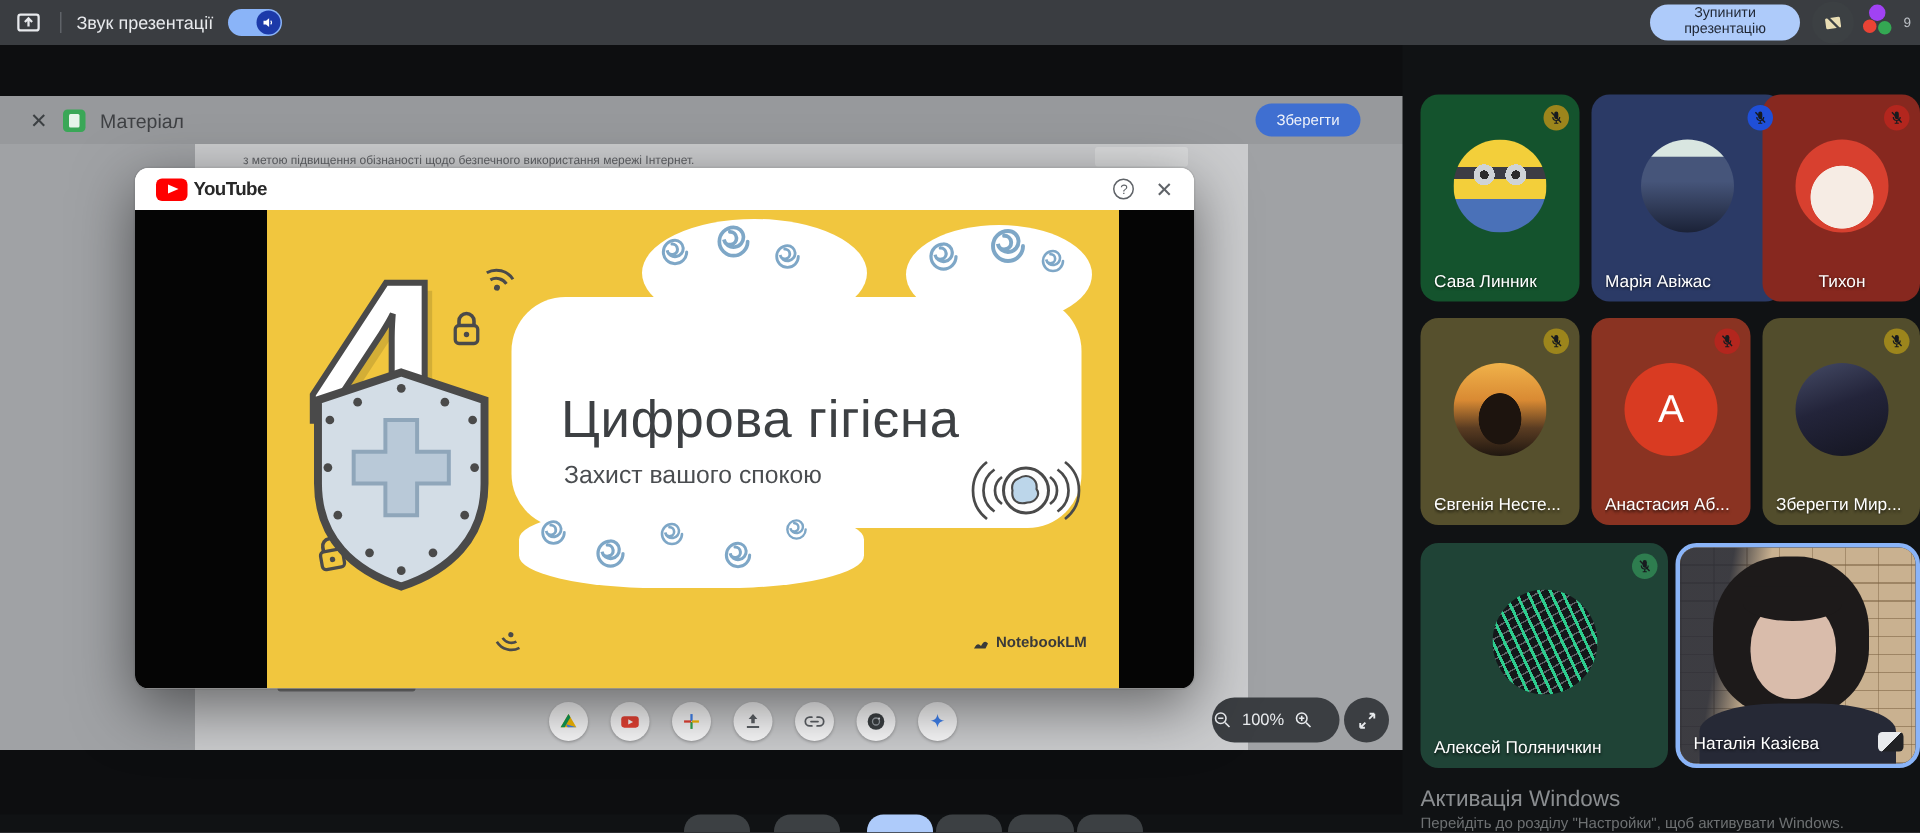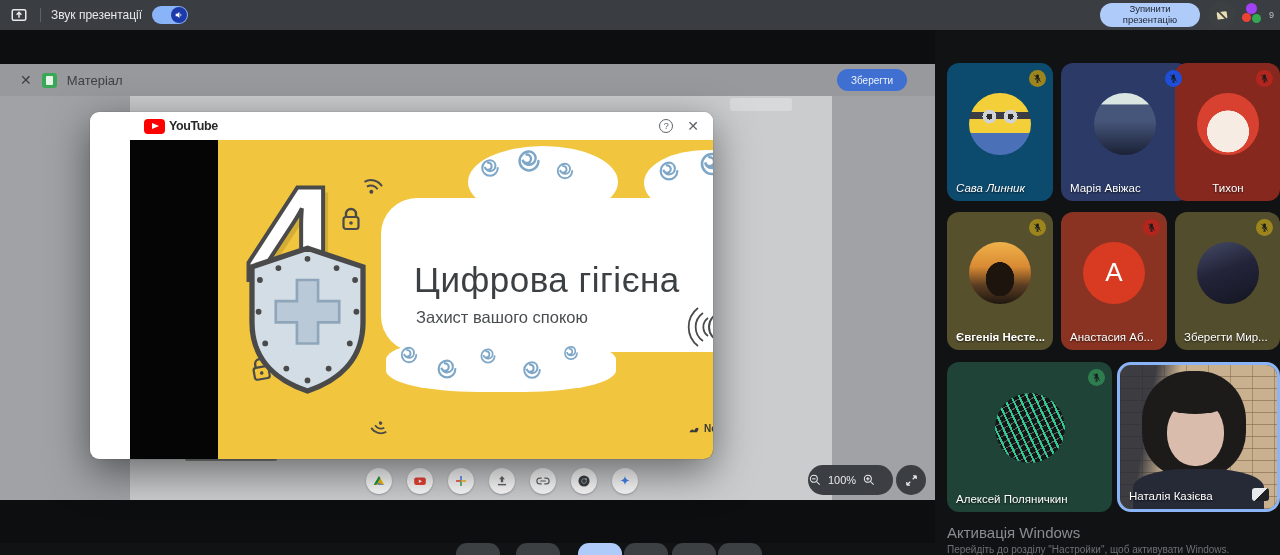--- a/index.html
+++ b/index.html
@@ -53,22 +53,22 @@
     box-shadow:0 1px 2px rgba(0,0,0,.25); display:flex; align-items:center; justify-content:center; border:none; }
   .tool-btn svg { width:14px; height:14px; }
 
   .zoom-pill { position:absolute; left:808px; top:369px; width:85px; height:30px; border-radius:15px;
     background:#3b3e42; display:flex; align-items:center; justify-content:flex-start; gap:6px;
     color:#e8eaed; font-size:11px; }
   .fs-btn { position:absolute; left:896px; top:369px; width:30px; height:30px; border-radius:50%;
     background:#3b3e42; display:flex; align-items:center; justify-content:center; }
 
   
-  .modal { position:absolute; left:90px; top:16px; width:623px; height:347px; background:#ffffff;
-    border-radius:9px; box-shadow:0 12px 40px rgba(0,0,0,.5), 0 0 0 1px rgba(0,0,0,.06); overflow:hidden;padding-left:40px; }
+  .modal { position:absolute; left:90px; top:16px; width:706px; height:347px; background:#ffffff;
+    border-radius:9px; box-shadow:0 12px 40px rgba(0,0,0,.5), 0 0 0 1px rgba(0,0,0,.06); overflow:hidden; }
   .modal-header { height:28px; display:flex; align-items:center; padding:0 14px; background:#fff; }
   .yt-logo { display:flex; align-items:center; gap:4px; }
   .yt-box { width:21px; height:15px; border-radius:4px; background:#f00; position:relative; }
   .yt-box::after { content:""; position:absolute; left:8px; top:4px; border-left:7px solid #fff;
     border-top:3.5px solid transparent; border-bottom:3.5px solid transparent; }
   .yt-word { font-size:12.5px; font-weight:bold; color:#282828; letter-spacing:-0.4px; }
   .modal-actions { margin-left:auto; display:flex; align-items:center; gap:14px; color:#5f6368; }
   .help-circ { width:14px; height:14px; border-radius:50%; border:1.3px solid #5f6368; font-size:9px;
     display:flex; align-items:center; justify-content:center; }
   .modal-close { font-size:14px; line-height:1; }
@@ -192,20 +192,21 @@
   <div class="shared">
     <div class="tabbar">
       <span class="tab-close">✕</span>
       <span class="doc-icon"></span>
       <span class="tab-label">Матеріал</span>
       <button class="save-btn">Зберегти</button>
     </div>
 
     <div class="docarea">
       <div class="page">
+        <div class="doc-text">з метою підвищення обізнаності щодо безпечного використання мережі Інтернет.</div>
         <div class="page-minibox"></div>
         <div class="doc-smudge"></div>
         <div class="doc-toolbar" id="doc-toolbar">
             <button class="tool-btn">
               <svg viewBox="0 0 24 24">
                 <polygon points="12,3.5 21,18.5 3,18.5" fill="#fbbc04"></polygon>
                 <polygon points="12,3.5 14.2,7.2 7.6,18.5 3,18.5" fill="#0f9d58"></polygon>
                 <polygon points="9.2,15 21,18.5 11,18.5" fill="#4285f4"></polygon>
               </svg>
             </button>
@@ -386,21 +387,21 @@
   </div>
 
   <button class="meet-pill" style="left:456px"></button>
   <button class="meet-pill" style="left:516px"></button>
   <button class="meet-pill blue" style="left:578px"></button>
   <button class="meet-pill" style="left:624px"></button>
   <button class="meet-pill" style="left:672px"></button>
   <button class="meet-pill" style="left:718px"></button>
 
   <div id="tiles">
-      <div class="tile tile-0" style="background: #0c4a6e; font-style: italic;">
+      <div class="tile tile-0" style="background: #14532d;">
     <div class="mic-badge" style="background: rgb(156, 133, 28);">
           <svg viewBox="0 0 24 24">
             <path d="M12 3a3 3 0 0 1 3 3v5a3 3 0 0 1-6 0V6a3 3 0 0 1 3-3z" fill="#181b1f"></path>
             <path d="M7 11a5 5 0 0 0 10 0M12 16v4M9 20h6" stroke="#181b1f" stroke-width="1.8" fill="none"></path>
             <line x1="5" y1="4" x2="19" y2="19" stroke="#181b1f" stroke-width="2"></line>
           </svg>
         </div>
     <div class="avatar av-minion"></div>
     <div class="tile-name">Сава Линник</div>
   </div>
@@ -419,21 +420,21 @@
     <div class="mic-badge" style="background: rgb(179, 38, 30);">
           <svg viewBox="0 0 24 24">
             <path d="M12 3a3 3 0 0 1 3 3v5a3 3 0 0 1-6 0V6a3 3 0 0 1 3-3z" fill="#181b1f"></path>
             <path d="M7 11a5 5 0 0 0 10 0M12 16v4M9 20h6" stroke="#181b1f" stroke-width="1.8" fill="none"></path>
             <line x1="5" y1="4" x2="19" y2="19" stroke="#181b1f" stroke-width="2"></line>
           </svg>
         </div>
     <div class="avatar av-clown"></div>
     <div class="tile-name">Тихон</div>
   </div>
-      <div class="tile tile-3" style="background: rgb(86, 80, 45); font-weight: bold;">
+      <div class="tile tile-3" style="background: rgb(86, 80, 45);">
     <div class="mic-badge" style="background: rgb(156, 133, 28);">
           <svg viewBox="0 0 24 24">
             <path d="M12 3a3 3 0 0 1 3 3v5a3 3 0 0 1-6 0V6a3 3 0 0 1 3-3z" fill="#181b1f"></path>
             <path d="M7 11a5 5 0 0 0 10 0M12 16v4M9 20h6" stroke="#181b1f" stroke-width="1.8" fill="none"></path>
             <line x1="5" y1="4" x2="19" y2="19" stroke="#181b1f" stroke-width="2"></line>
           </svg>
         </div>
     <div class="avatar av-sunset"></div>
     <div class="tile-name">Євгенія Несте...</div>
   </div>

